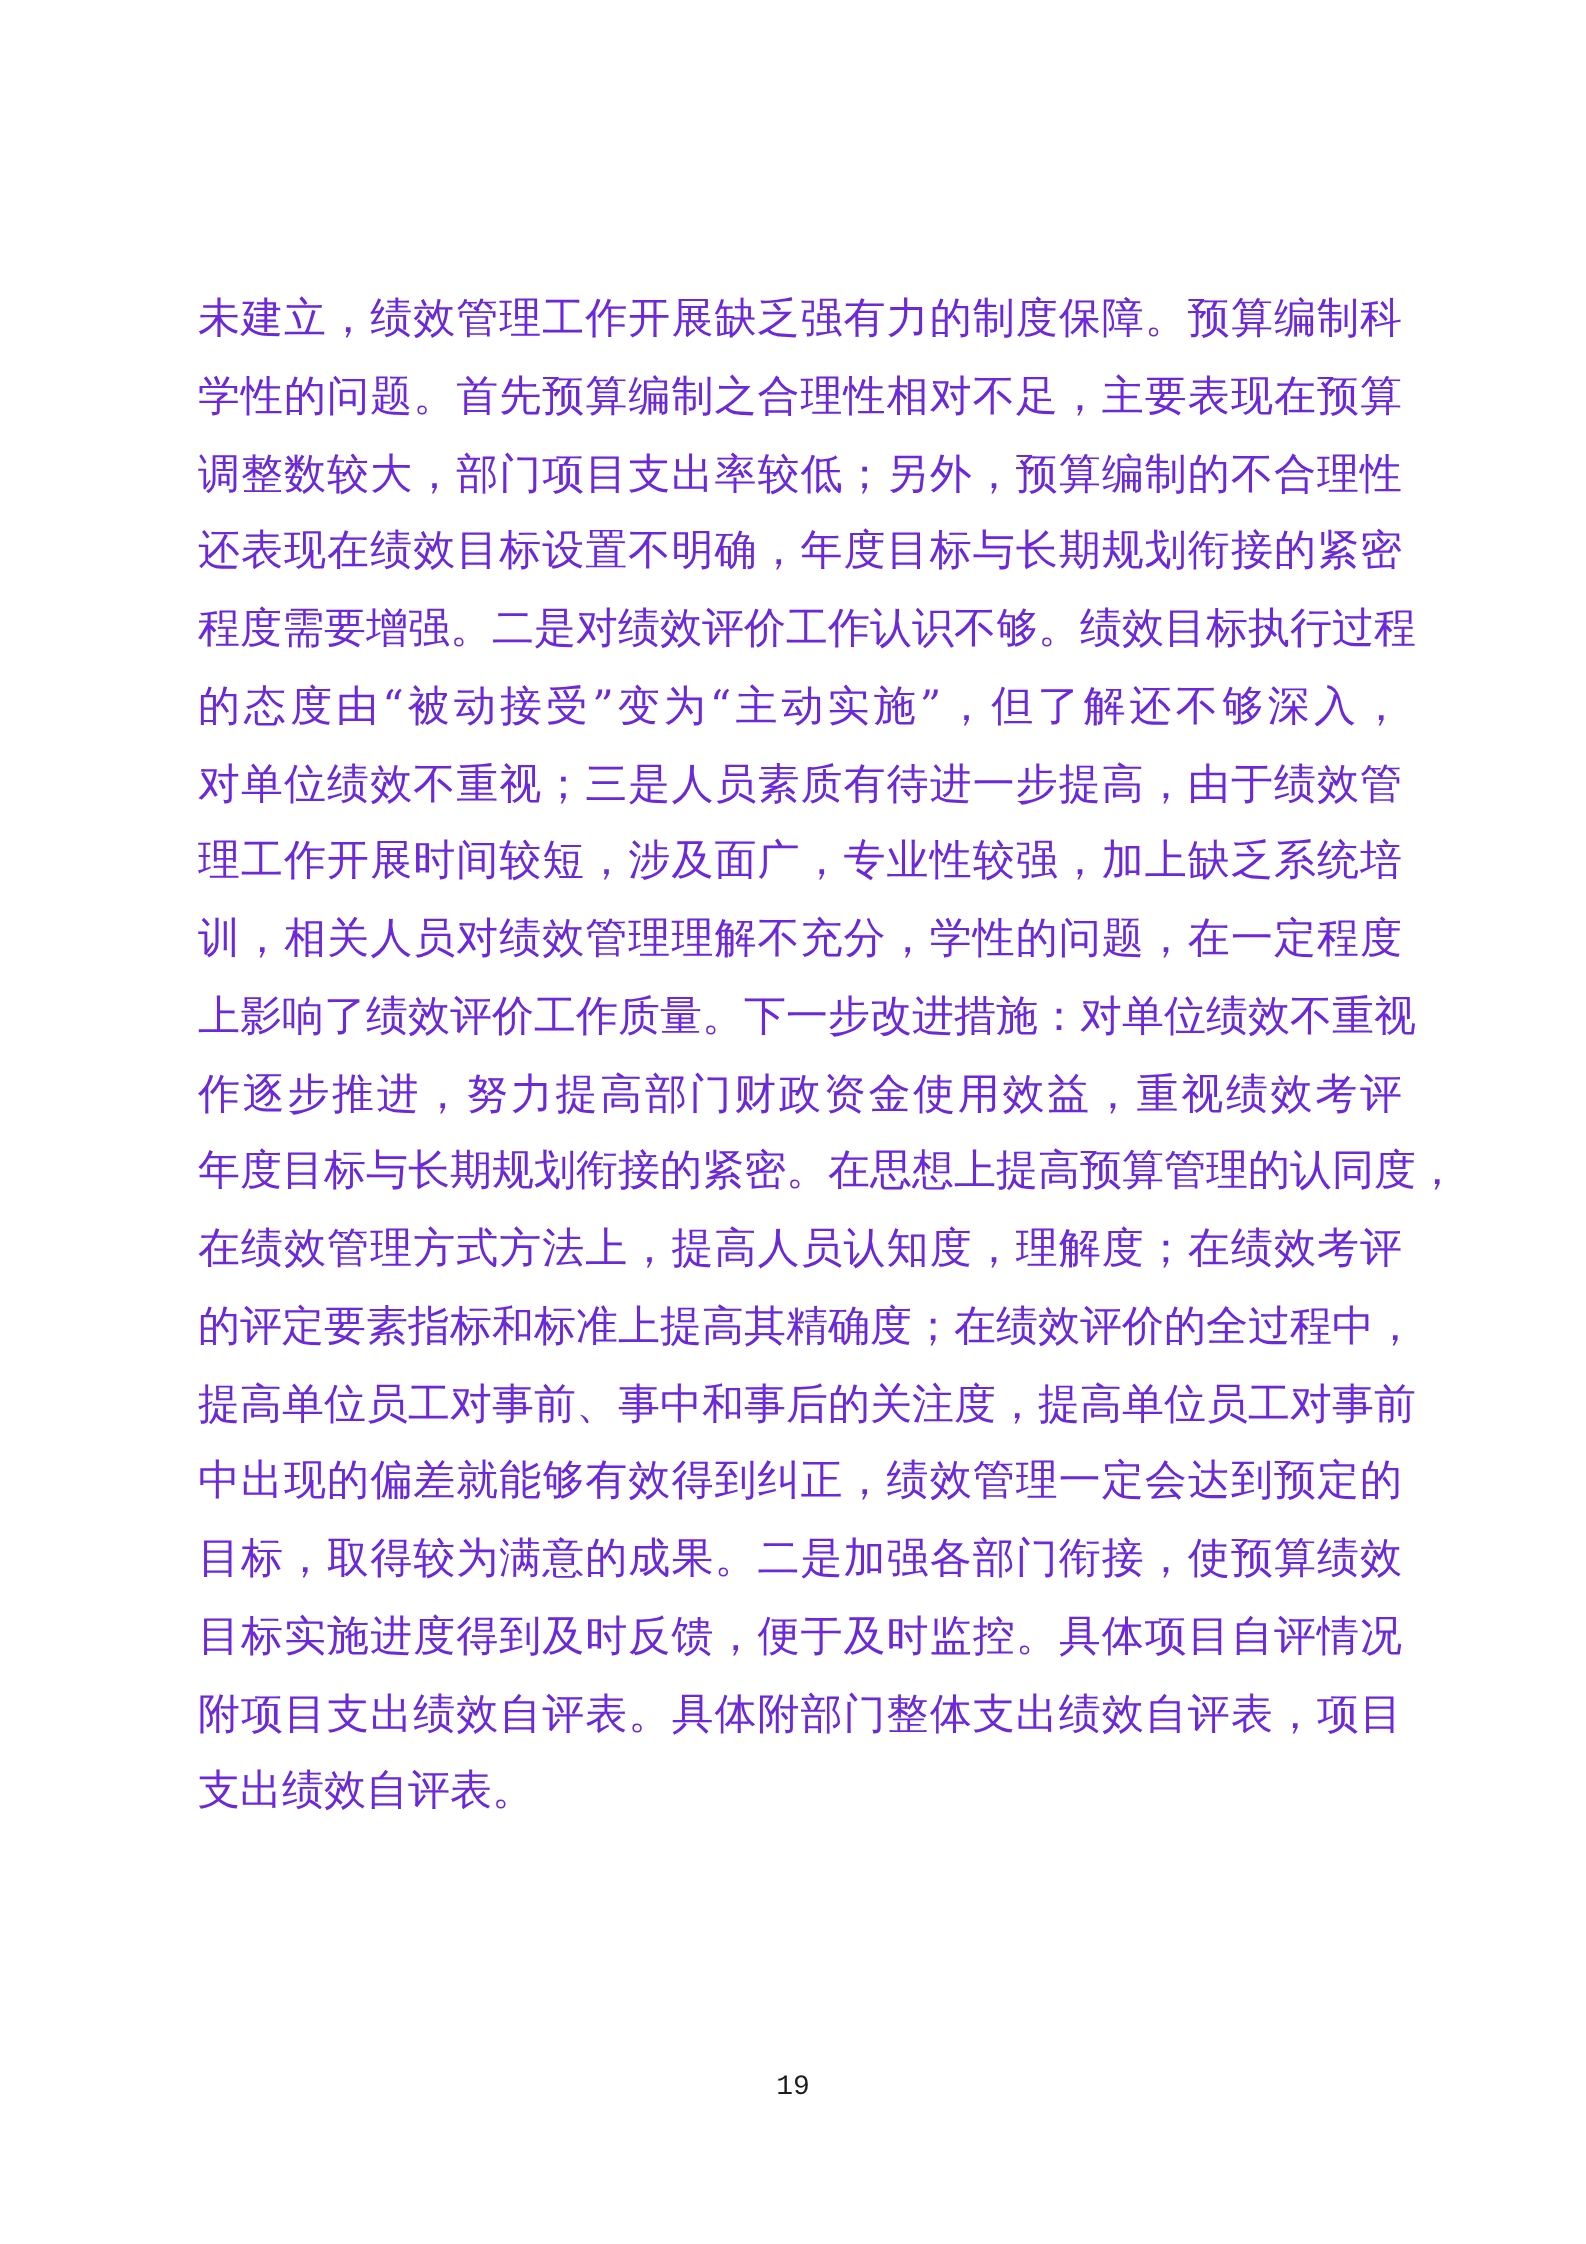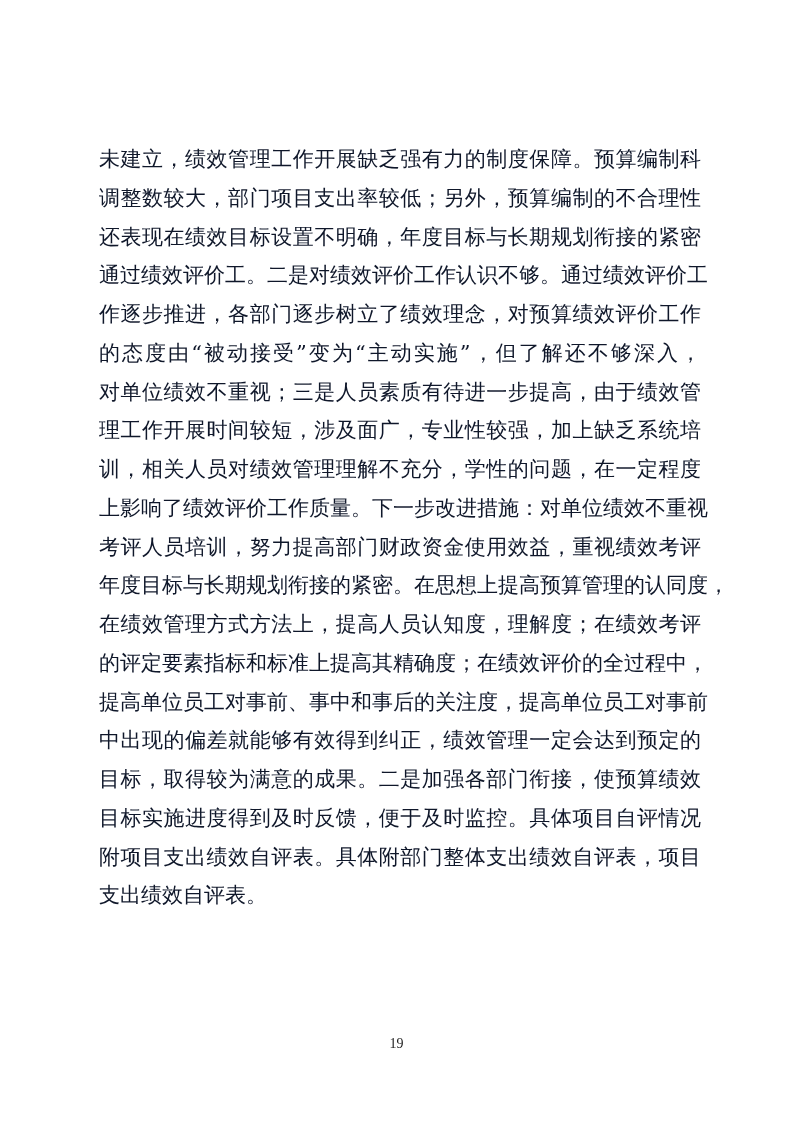--- a/index.html
+++ b/index.html
@@ -15,21 +15,21 @@
     overflow: hidden;
     font-family: "DejaVu Serif", "Liberation Serif", serif;
   }
   .paragraph {
     position: absolute;
     left: 99px;
     top: 140px;
     width: 602px;
     font-size: 21px;
     line-height: 38.75px;
-    color: #0f172a;
+    color: #6d28d9;
     text-align: justify;
     text-justify: inter-character;
   }
   .line {
     display: block;
     height: 38.75px;
     text-align: justify;
     text-align-last: justify;
     white-space: nowrap;
     overflow: visible;
@@ -38,39 +38,39 @@
     text-align-last: left;
   }
   .page-number {
     position: absolute;
     left: 0;
     right: 0;
     top: 1036px;
     text-align: center;
     font-size: 14px;
     color: #1c1c1c;
-    font-family: Liberation Serif, serif;
+    font-family: Liberation Mono, monospace;
   }
 </style>
 </head>
 <body>
 
 <div class="page">
   <div class="paragraph">
       <div class="line">未建立，绩效管理工作开展缺乏强有力的制度保障。预算编制科</div>
+      <div class="line">学性的问题。首先预算编制之合理性相对不足，主要表现在预算</div>
       <div class="line">调整数较大，部门项目支出率较低；另外，预算编制的不合理性</div>
       <div class="line">还表现在绩效目标设置不明确，年度目标与长期规划衔接的紧密</div>
-      <div class="line">通过绩效评价工。二是对绩效评价工作认识不够。通过绩效评价工</div>
-      <div class="line">作逐步推进，各部门逐步树立了绩效理念，对预算绩效评价工作</div>
+      <div class="line">程度需要增强。二是对绩效评价工作认识不够。绩效目标执行过程</div>
       <div class="line">的态度由“被动接受”变为“主动实施”，但了解还不够深入，</div>
       <div class="line">对单位绩效不重视；三是人员素质有待进一步提高，由于绩效管</div>
       <div class="line">理工作开展时间较短，涉及面广，专业性较强，加上缺乏系统培</div>
       <div class="line">训，相关人员对绩效管理理解不充分，学性的问题，在一定程度</div>
       <div class="line">上影响了绩效评价工作质量。下一步改进措施：对单位绩效不重视</div>
-      <div class="line">考评人员培训，努力提高部门财政资金使用效益，重视绩效考评</div>
+      <div class="line">作逐步推进，努力提高部门财政资金使用效益，重视绩效考评</div>
       <div class="line">年度目标与长期规划衔接的紧密。在思想上提高预算管理的认同度，</div>
       <div class="line">在绩效管理方式方法上，提高人员认知度，理解度；在绩效考评</div>
       <div class="line">的评定要素指标和标准上提高其精确度；在绩效评价的全过程中，</div>
       <div class="line">提高单位员工对事前、事中和事后的关注度，提高单位员工对事前</div>
       <div class="line">中出现的偏差就能够有效得到纠正，绩效管理一定会达到预定的</div>
       <div class="line">目标，取得较为满意的成果。二是加强各部门衔接，使预算绩效</div>
       <div class="line">目标实施进度得到及时反馈，便于及时监控。具体项目自评情况</div>
       <div class="line">附项目支出绩效自评表。具体附部门整体支出绩效自评表，项目</div>
       <div class="line last">支出绩效自评表。</div>
     </div>

